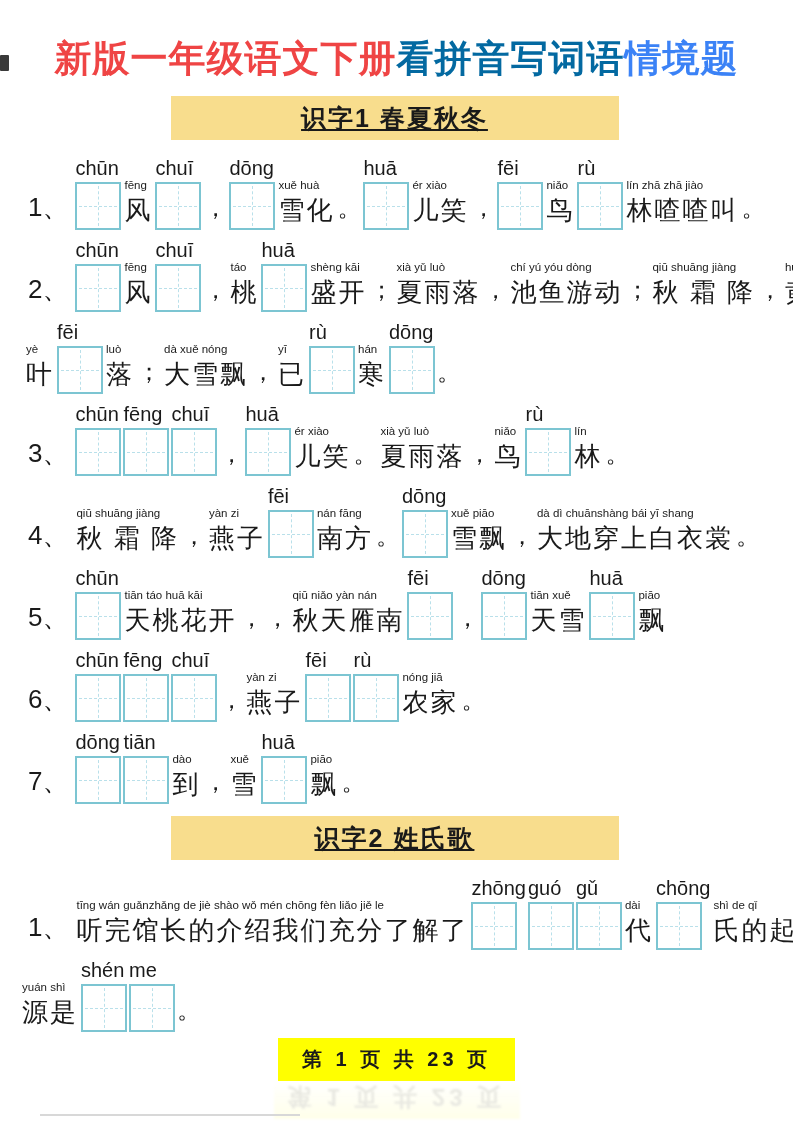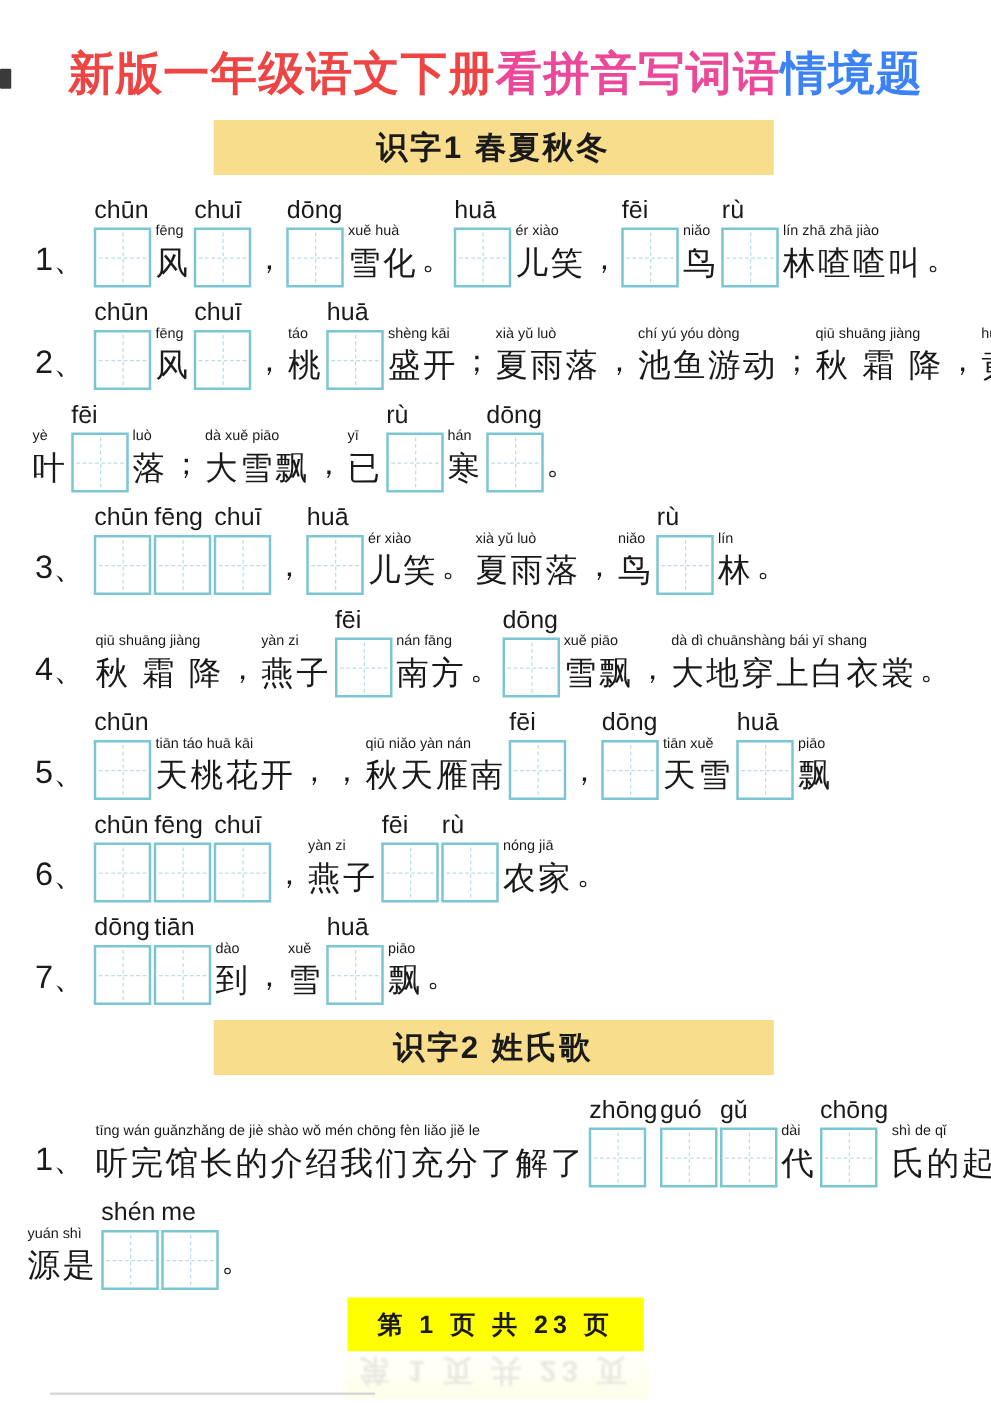--- a/index.html
+++ b/index.html
@@ -30,20 +30,21 @@
   }
   
   .sec-header{
     width:448px;
     margin:12px auto 12px;
     height:44px;line-height:44px;
     background:var(--header-bg);
     text-align:center;
     font-size:25px;font-weight:bold;
     letter-spacing:2px;
+    text-decoration:underline;
   }
   
   .content{padding-right:4px;}
   .line{
     display:flex;
     align-items:flex-end;
     min-height:78px;
     margin-bottom:4px;
   }
   .tok-num{
@@ -123,21 +124,21 @@
     position:absolute;left:40px;top:1114px;width:260px;height:2px;
     background:#d8d8d8;
   }
 </style>
 </head>
 <body>
 
 <div class="page">
 
   <div class="title">
-    <span style="color: #ef4444;">新版一年级语文下册</span><span style="color: #ec4899; font-family: Liberation Mono, monospace;">看拼音写词语</span><span style="color: #3b82f6;">情境题</span>
+    <span style="color: #ef4444;">新版一年级语文下册</span><span style="color: #0369a1; font-family: Liberation Mono, monospace;">看拼音写词语</span><span style="color: #3b82f6;">情境题</span>
   </div>
 
   <div id="sections" class="content">
       <div class="section">
         <div class="sec-header">识字1 春夏秋冬</div>
         <div class="line" style="padding-left: 28px;">
           <span class="tok-num">1、</span>
           <div class="tok-box">
             <div class="bp">chūn</div>
             <div class="cell"></div>
@@ -243,21 +244,21 @@
           <div class="tok-box">
             <div class="bp">fēi</div>
             <div class="cell"></div>
           </div>
           <div class="tok-hz">
             <div class="sp">luò</div>
             <div class="hv">落</div>
           </div>
           <span class="tok-pu">；</span>
           <div class="tok-hz">
-            <div class="sp">dà xuě piāo</div>
+            <div class="sp">dà xuě nóng</div>
             <div class="hv">大雪飘</div>
           </div>
           <span class="tok-pu">，</span>
           <div class="tok-hz">
             <div class="sp">yī</div>
             <div class="hv">已</div>
           </div>
           <div class="tok-box">
             <div class="bp">rù</div>
             <div class="cell"></div>

